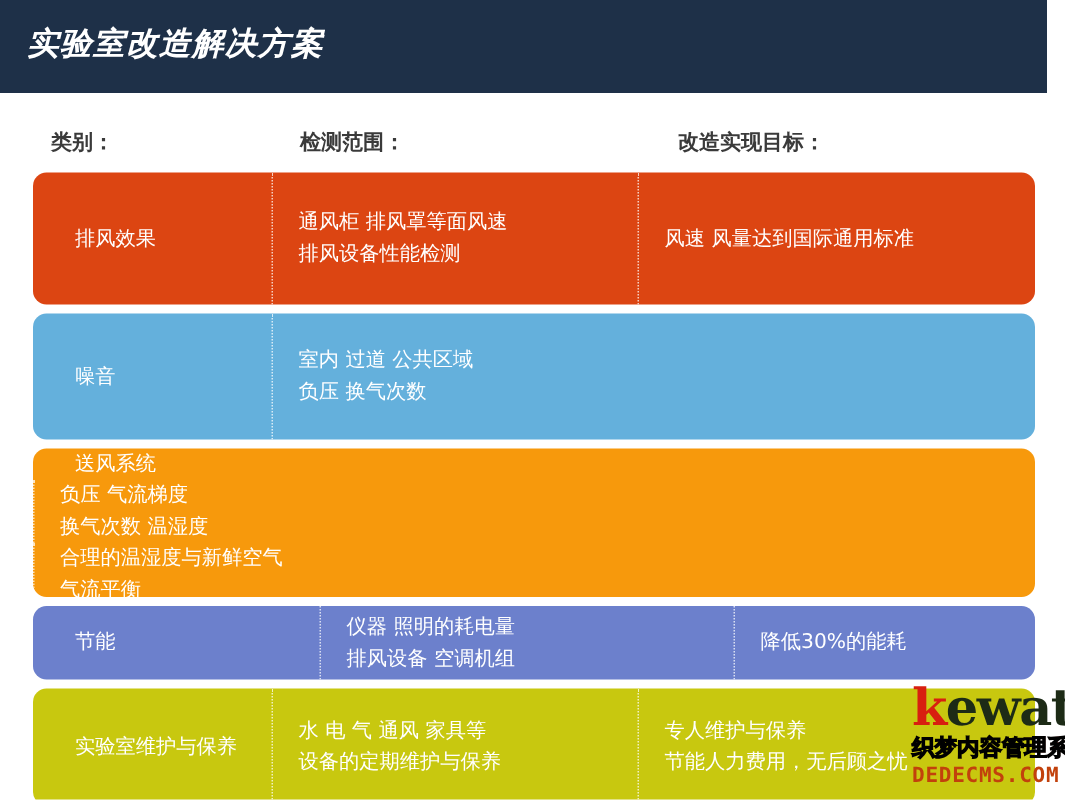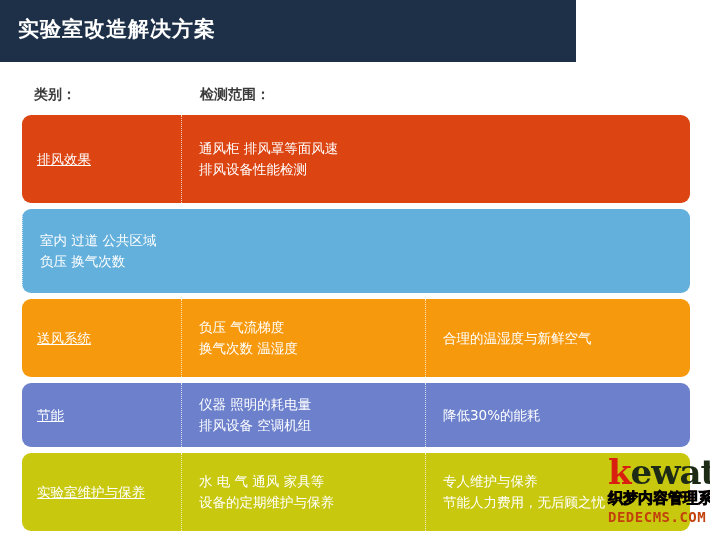--- a/index.html
+++ b/index.html
@@ -12,23 +12,24 @@
     height: 533px;
     position: relative;
     overflow: hidden;
     font-family: "DejaVu Sans", "Liberation Sans", sans-serif;
   }
 
   
   .title-bar {
     position: absolute;
     left: 0; top: 0;
-    width: 576px;
+    width: 698px;
     height: 62px;
     background: #1e3048;
+    font-style: italic;
   }
   .title-text {
     position: absolute;
     left: 18px;
     top: 15px;
     font-size: 21px;
     font-weight: bold;
     color: #ffffff;
     letter-spacing: 1px;
     white-space: nowrap;
@@ -74,22 +75,21 @@
     display: flex;
     flex-direction: column;
     justify-content: center;
     color: #ffffff;
     font-size: 13.5px;
     line-height: 1.55;
     white-space: nowrap;
   }
   .cell.c1 {
     width: 159px;
-    padding-left: 15px;
-    text-decoration: underline;
+    padding-left: 28px;
   }
   .cell.c2 {
     width: 244px;
     padding-left: 17px;
     border-left: 1px dotted rgba(255,255,255,0.75);
   }
   .cell.c3 {
     flex: 1;
     padding-left: 17px;
     border-left: 1px dotted rgba(255,255,255,0.75);
@@ -143,51 +143,59 @@
 </head>
 <body>
 
 <div class="title-bar">
   <div class="title-text" data-bind="header.title">实验室改造解决方案</div>
 </div>
 
 <div class="col-headers">
   <div class="col-head c1" data-bind="columns.0.label">类别：</div>
   <div class="col-head c2" data-bind="columns.1.label">检测范围：</div>
+  <div class="col-head c3" data-bind="columns.2.label">改造实现目标：</div>
 </div>
 
 <div class="rows" id="rows-container">
     <div class="row" style="background: rgb(220, 69, 18); height: 88px;">
       <div class="cell c1">
         <span class="line" data-bind="rows.0.category">排风效果</span>
       </div>
       <div class="cell c2">
         <span class="line" data-bind="rows.0.scope.0">通风柜  排风罩等面风速</span>
         <span class="line" data-bind="rows.0.scope.2">排风设备性能检测</span>
       </div>
+      <div class="cell c3">
+        <span class="line" data-bind="rows.0.goal.0">风速  风量达到国际通用标准</span>
+      </div>
     </div>
     <div class="row" style="background: rgb(100, 176, 220); height: 84px;">
+      <div class="cell c1">
+        <span class="line" data-bind="rows.1.category">噪音</span>
+      </div>
       <div class="cell c2">
         <span class="line" data-bind="rows.1.scope.0">室内  过道  公共区域</span>
         <span class="line" data-bind="rows.1.scope.1">负压  换气次数</span>
       </div>
     </div>
-    <div class="row" style="background: rgb(247, 153, 12); height: 78px;">
+    <div class="row" style="background: rgb(247, 153, 12); height: 99px; flex-direction: column;">
       <div class="cell c1">
         <span class="line" data-bind="rows.2.category">送风系统</span>
       </div>
       <div class="cell c2">
         <span class="line" data-bind="rows.2.scope.0">负压  气流梯度</span>
         <span class="line" data-bind="rows.2.scope.1">换气次数  温湿度</span>
       </div>
       <div class="cell c3">
         <span class="line" data-bind="rows.2.goal.0">合理的温湿度与新鲜空气</span>
-      </div>
-    </div>
-    <div class="row" style="background: rgb(108, 128, 204); height: 64px;">
+        <span class="line" data-bind="rows.2.goal.1">气流平衡</span>
+      </div>
+    </div>
+    <div class="row" style="background: rgb(108, 128, 204); height: 49px; gap: 32px;">
       <div class="cell c1">
         <span class="line" data-bind="rows.3.category">节能</span>
       </div>
       <div class="cell c2">
         <span class="line" data-bind="rows.3.scope.1">仪器  照明的耗电量</span>
         <span class="line" data-bind="rows.3.scope.0">排风设备  空调机组</span>
       </div>
       <div class="cell c3">
         <span class="line" data-bind="rows.3.goal.0">降低30%的能耗</span>
       </div>

